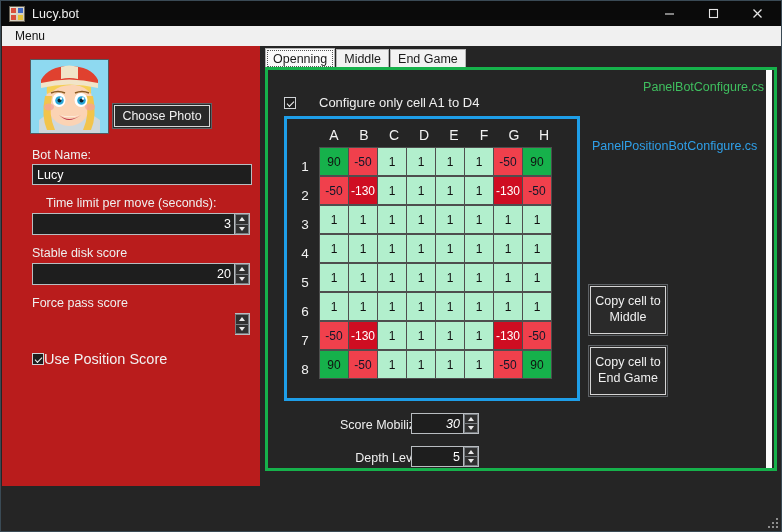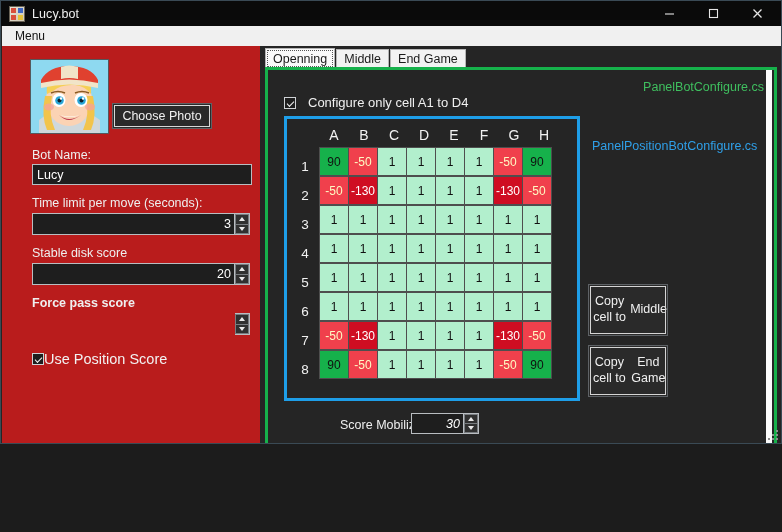--- a/index.html
+++ b/index.html
@@ -5,21 +5,21 @@
   * { box-sizing: border-box; }
   html, body {
     margin: 0; padding: 0;
     width: 782px; height: 532px;
     overflow: hidden;
     background: #1c1c1c;
     font-family: "Liberation Sans", sans-serif;
   }
   #app {
     position: relative;
-    width: 782px; height: 444px;
+    width: 782px; height: 532px;
     background: #252525;
     border: 1px solid #3a4a55;
     overflow: hidden;
   }
 
   
   #titlebar {
     position: absolute; left: 0; top: 0; width: 780px; height: 25px;
     background: #0a0a0a;
     display: flex; align-items: center;
@@ -98,27 +98,27 @@
   }
   .spin .arrow:first-child { border-bottom: none; }
   .spin .tri {
     width: 0; height: 0; border-left: 3px solid transparent; border-right: 3px solid transparent;
   }
   .spin .tri.up   { border-bottom: 4px solid #e9e9e9; }
   .spin .tri.down { border-top: 4px solid #e9e9e9; }
 
   #lbl-botname    { left: 30px; top: 102px; }
   #input-botname  { left: 30px; top: 118px; width: 220px; height: 21px; }
-  #lbl-timelimit  { left: 30px; top: 150px; }
+  #lbl-timelimit  { left: 44px; top: 150px; }
   #input-timelimit{ left: 30px; top: 167px; width: 203px; height: 22px; }
   #spin-timelimit { left: 233px; top: 167px; height: 22px; }
   #lbl-stable     { left: 30px; top: 200px; }
   #input-stable   { left: 30px; top: 217px; width: 203px; height: 22px; }
   #spin-stable    { left: 233px; top: 217px; height: 22px; }
-  #lbl-forcepass  { left: 30px; top: 250px; font-weight: bold; }
+  #lbl-forcepass  { left: 30px; top: 250px; }
   #input-forcepass{ left: 30px; top: 267px; width: 203px; height: 22px; }
   #spin-forcepass { left: 233px; top: 267px; height: 22px; }
 
   #check-position {
     position: absolute; left: 30px; top: 305px;
     display: flex; align-items: center; 
   }
   .cbox {
     width: 12px; height: 12px; background: #1e1e1e; border: 1px solid #cfd2d5;
     position: relative; flex: none;
@@ -155,21 +155,21 @@
   #lbl-panelbot {
     position: absolute; right: 10px; top: 10px;
     color: #3fbf5f; font-size: 12.5px;
   }
   #lbl-panelposition {
     position: absolute; left: 324px; top: 69px;
     color: #2f9fe8; font-size: 12.5px;
   }
   #check-configure {
     position: absolute; left: 16px; top: 25px;
-    display: flex; align-items: center; gap: 12px;
+    display: flex; align-items: center; gap: 23px;
   }
   #check-configure .lbl { color: #f0f0f0; font-size: 13px; }
 
   
   #panel-position-bot-configure {
     position: absolute; left: 16px; top: 46px; width: 296px; height: 285px;
     border: 3px solid #1e9ee8;
     background: #252525;
   }
   #board {
@@ -187,29 +187,29 @@
   }
   .cell {
     width: 30px; height: 29px;
     display: flex; align-items: center; justify-content: center;
     font-size: 12px;
     border: 1px solid #4e4e4e;
     margin-right: -1px; margin-bottom: -1px;
   }
   .cell.v1    { background: #b2efcd; color: #101010; }
   .cell.v90   { background: #16b14b; color: #101010; }
-  .cell.vm50  { background: #f0404c; color: #fef9c3; }
+  .cell.vm50  { background: #f0404c; color: #0f172a; }
   .cell.vm130 { background: #cf0d22; color: #ffffff; }
 
   
   .copy-btn {
     position: absolute; width: 80px; height: 52px;
     background: #2a2a2a; color: #f0f0f0; font-size: 12.5px;
     border: 1px solid #5e6266; outline: 1px solid #d5d5d5; outline-offset: -3px;
-    display: flex; flex-direction: row; align-items: center; justify-content: center;
+    display: flex; flex-direction: column; align-items: center; justify-content: center;
     line-height: 1.25; text-align: center;
   }
   #copy-middle   { left: 320px; top: 214px; }
   #copy-endgame  { left: 320px; top: 275px; }
 
   
   .bot-label {
     position: absolute; color: #efefef; font-size: 12.5px;
   }
   #lbl-score-mobilize { left: 24px; top: 348px; width: 130px; text-align: right; }

